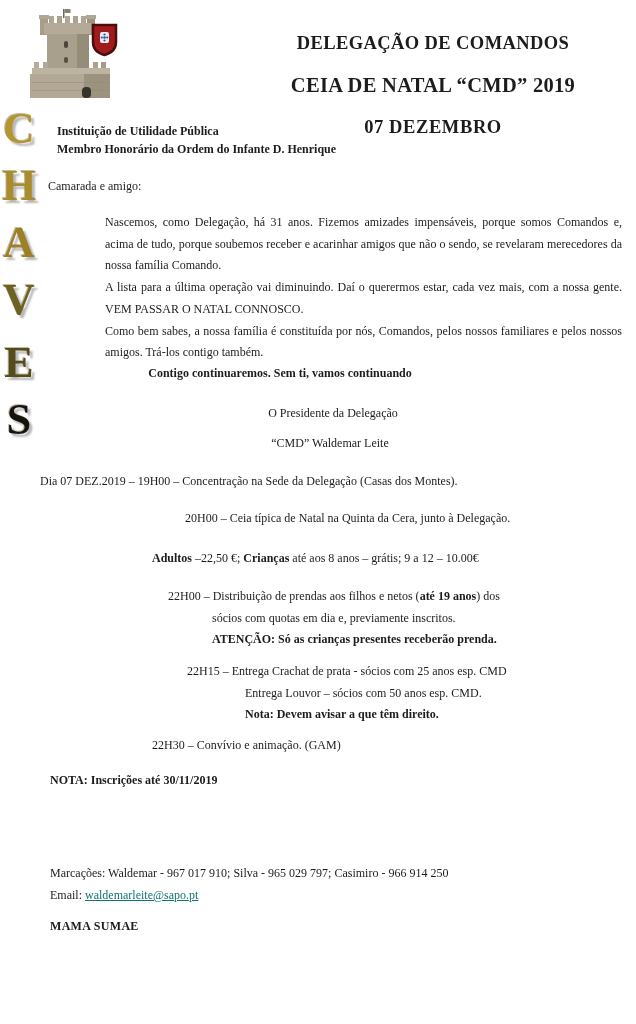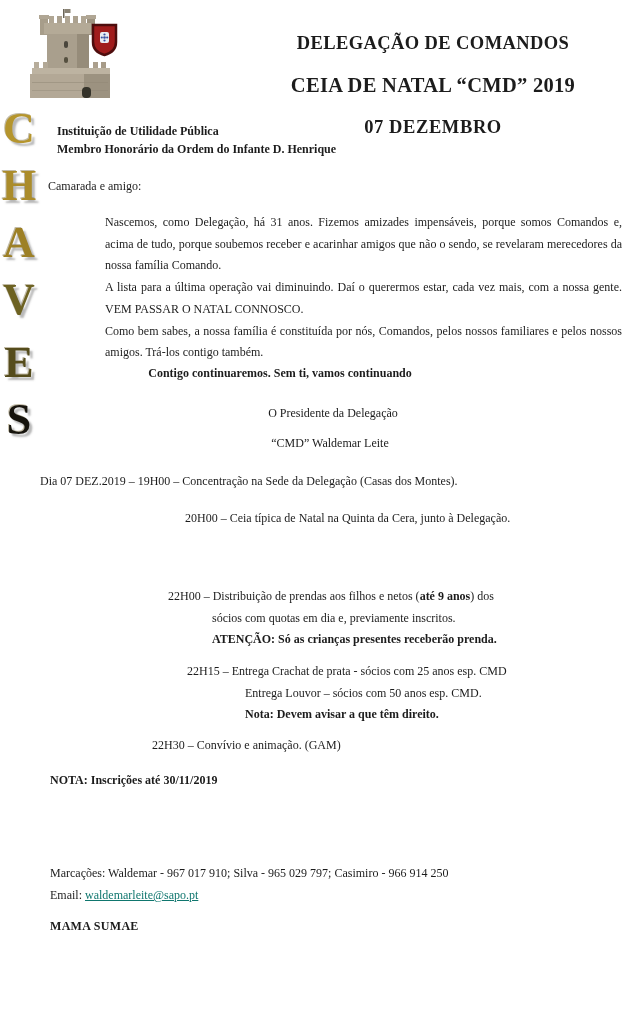--- a/index.html
+++ b/index.html
@@ -145,23 +145,24 @@
     <p>Como bem sabes, a nossa família é constituída por nós, Comandos, pelos nossos familiares e pelos nossos amigos. Trá-los contigo também.</p>
   </div>
 
   <div class="abs bodytext centerline slogan">Contigo continuaremos. Sem ti, vamos continuando</div>
   <div class="abs bodytext centerline sig-role">O Presidente da Delegação</div>
   <div class="abs bodytext centerline sig-name">“CMD” Waldemar Leite</div>
 
   <div class="abs bodytext l-dia">Dia 07 DEZ.2019 – 19H00 – Concentração na Sede da Delegação (Casas dos Montes).</div>
   <div class="abs bodytext l-dinner">20H00 – Ceia típica de Natal na Quinta da Cera, junto à Delegação.</div>
 
+  <div class="abs bodytext l-price"><b>Adultos</b><span> –22,50 €; </span><b>Crianças</b><span> até aos 8 anos – grátis; 9 a 12 – 10.00€</span></div>
 
   <div class="abs bodytext l-gifts">
-    <div><span>22H00 – Distribuição de prendas aos filhos e netos (</span><b>até 9 anos</b><span>) dos</span></div>
+    <div><span>22H00 – Distribuição de prendas aos filhos e netos (</span><b>até 19 anos</b><span>) dos</span></div>
     <div class="cont">sócios com quotas em dia e, previamente inscritos.</div>
     <div class="cont" style="font-weight:bold;">ATENÇÃO: Só as crianças presentes receberão prenda.</div>
   </div>
 
   <div class="abs bodytext l-awards">
     <div>22H15 – Entrega Crachat de prata - sócios com 25 anos esp. CMD</div>
     <div class="cont">Entrega Louvor – sócios com 50 anos esp. CMD.</div>
     <div class="cont" style="font-weight:bold;">Nota: Devem avisar a que têm direito.</div>
   </div>
 

